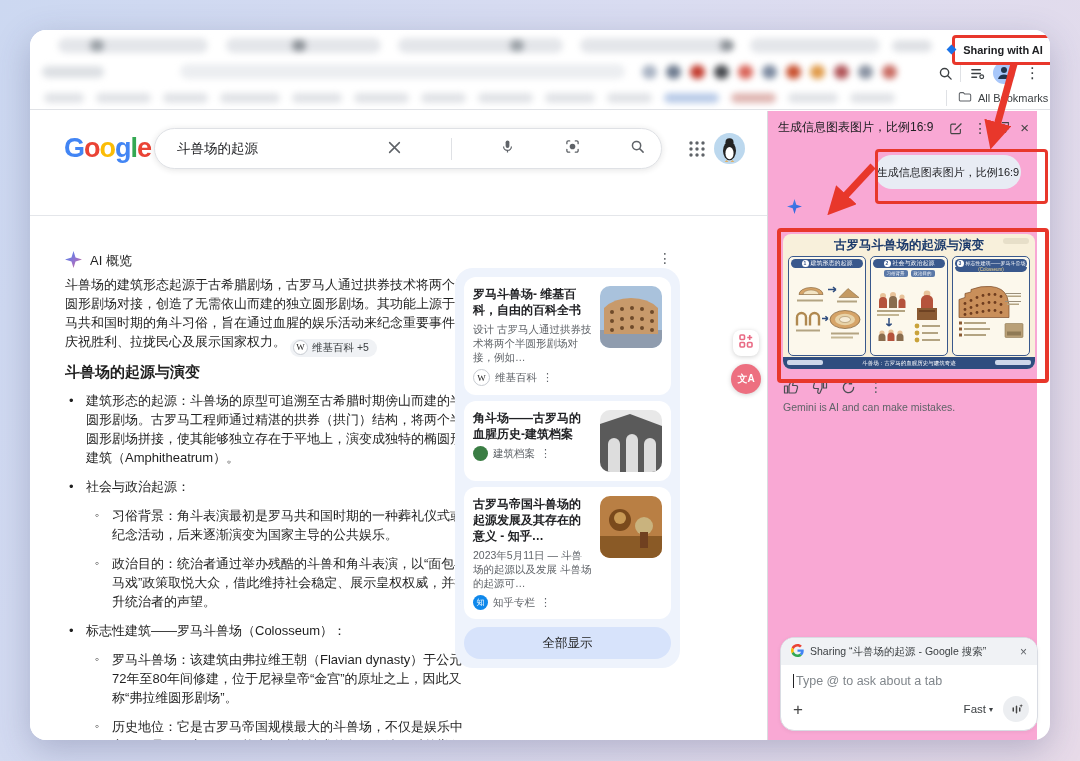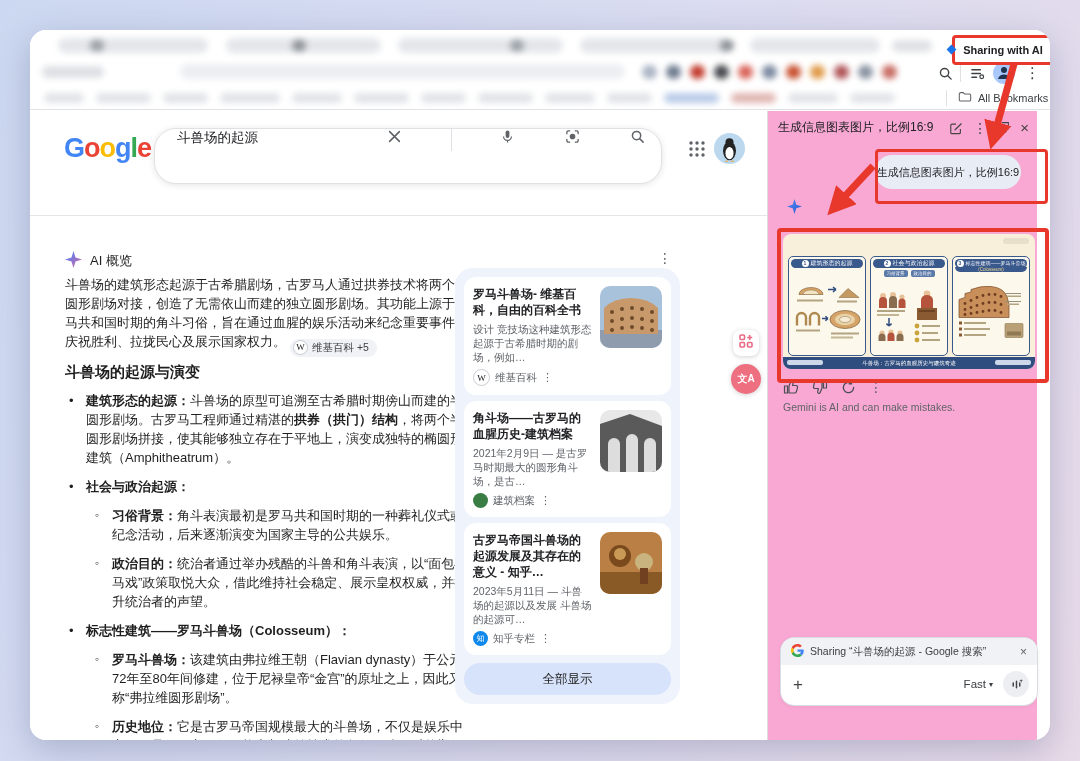--- a/index.html
+++ b/index.html
@@ -17,39 +17,39 @@
   .chrome{position:absolute;left:0;top:0;right:0;height:80px;background:#fff;}
   .browse-box{position:absolute;left:922px;top:5px;width:96px;height:24px;border:3px solid #e8372b;
               background:#fff;border-radius:4px;display:flex;align-items:center;justify-content:center;
               font-size:11px;font-weight:bold;color:#202124;z-index:30;}
   .browse-diamond{position:absolute;left:-7px;top:8px;width:7px;height:7px;background:#1a73e8;transform:rotate(45deg);}
   .chrome-ic{position:absolute;color:#3c4043;}
   .allbm{position:absolute;left:928px;top:60px;display:flex;align-items:center;gap:6px;font-size:11px;color:#3c4043;}
   
   .main{position:absolute;left:0;top:81px;width:737px;bottom:0;background:#fff;overflow:hidden;}
   .glogo{position:absolute;left:34px;top:22px;font-size:27px;font-weight:bold;letter-spacing:-1px;}
-  .spill{position:absolute;left:124px;top:17px;width:508px;height:56px;border:1px solid #dfe1e5;border-radius:22px;
-         box-shadow:0 1px 6px rgba(32,33,36,.12);display:flex;align-items:flex-start;padding:0 16px 0 22px;box-sizing:border-box;background:#fff;gap:36px;}
+  .spill{position:absolute;left:124px;top:17px;width:508px;height:41px;border:1px solid #dfe1e5;border-radius:22px;
+         box-shadow:0 1px 6px rgba(32,33,36,.12);display:flex;align-items:center;padding:0 16px 0 22px;box-sizing:border-box;background:#fff;gap:36px;}
   .spill .q{flex:1;font-size:13.5px;color:#202124;}
   .spill .sdiv{width:1px;height:22px;background:#dfe1e5;margin:0 12px;}
   .tabs{position:absolute;left:35px;top:80px;display:flex;gap:22px;font-size:12.5px;color:#5f6368;align-items:flex-end;height:24px;}
   .tab{position:relative;padding-bottom:7px;cursor:pointer;white-space:nowrap;}
   .tab.active{color:#202124;font-weight:bold;}
   .tab.active::after{content:"";position:absolute;left:0;right:0;bottom:0;height:3px;background:#202124;border-radius:2px 2px 0 0;}
   .tab .crt{font-size:8px;margin-left:2px;}
   .ovhead{position:absolute;left:35px;top:140px;display:flex;align-items:center;gap:8px;font-size:13px;color:#1f1f1f;}
   .ovpara{position:absolute;left:35px;top:164px;width:404px;font-size:13px;line-height:19px;color:#1f1f1f;}
   .chip{display:inline-flex;align-items:center;gap:4px;background:#f0f2f5;border-radius:10px;height:18px;
         padding:0 8px 0 3px;font-size:10.5px;color:#3c4043;vertical-align:-4px;margin-left:4px;}
   .wppl{width:13px;height:13px;border-radius:50%;background:#fff;border:1px solid #c7cbd1;display:flex;align-items:center;
         justify-content:center;font-family:"Liberation Serif",serif;font-size:9px;color:#222;}
   .ovtitle{position:absolute;left:35px;top:252px;font-size:15px;font-weight:bold;color:#1f1f1f;}
   .ovlist{position:absolute;left:35px;top:280px;width:404px;font-size:13px;line-height:19px;color:#1f1f1f;}
   .li{position:relative;margin-bottom:10px;}
-  .li .txt b{font-weight:bold;}
+  .li .txt b{font-weight:normal;}
   .l1{padding-left:21px;}
   .l1 .mk{position:absolute;left:4px;top:0;}
   .l2{margin-left:28px;padding-left:19px;}
   .l2 .mk{position:absolute;left:2px;top:0;font-size:12px;}
   
   .cards{position:absolute;left:425px;top:157px;width:225px;background:#eef3fc;border-radius:18px;padding:9px;box-sizing:border-box;}
   .card{background:#fff;border-radius:12px;padding:9px;display:flex;gap:8px;margin-bottom:6px;cursor:pointer;}
   .card .ctxt{flex:1;min-width:0;}
   .card .ct{font-size:12px;font-weight:bold;color:#202124;line-height:16px;margin-bottom:4px;}
   .card .cs{font-size:10.5px;color:#5f6368;line-height:14px;margin-bottom:5px;}
@@ -284,21 +284,21 @@
         <div class="li l2"><span class="mk">◦</span><span class="txt"><b>政治目的：</b><span>统治者通过举办残酷的斗兽和角斗表演，以“面包与马戏”政策取悦大众，借此维持社会稳定、展示皇权权威，并提升统治者的声望。</span></span></div>
         <div class="li l1"><span class="mk">•</span><span class="txt"><b>标志性建筑——罗马斗兽场（Colosseum）：</b></span></div>
         <div class="li l2"><span class="mk">◦</span><span class="txt"><b>罗马斗兽场：</b><span>该建筑由弗拉维王朝（Flavian dynasty）于公元72年至80年间修建，位于尼禄皇帝“金宫”的原址之上，因此又称“弗拉维圆形剧场”。</span></span></div>
         <div class="li l2"><span class="mk">◦</span><span class="txt"><b>历史地位：</b><span>它是古罗马帝国规模最大的斗兽场，不仅是娱乐中心，更是罗马帝国征服能力与建筑技术的象征。竣工时曾举行长达100天的庆祝表演，其科学的入场与疏散设计深刻影响了现代体育场馆的建筑</span></span></div>
       </div>
 
       <div class="cards">
         <div class="card">
           <div class="ctxt">
             <div class="ct">罗马斗兽场- 维基百科，自由的百科全书</div>
-            <div class="cs">设计 竞技场这种建筑形态起源于古希腊时期的剧场，例如…</div>
+            <div class="cs">设计 古罗马人通过拱券技术将两个半圆形剧场对接，例如…</div>
             <div class="src">
                 <span class="fav" style="background:#fff;border:1px solid #c7cbd1;font-family:'Liberation Serif',serif;font-size:9px;color:#222;">W</span>
                 <span>维基百科</span>
                 <span class="kebab" style="font-size:11px;">⋮</span>
               </div>
           </div>
           <div class="thumb">
             <svg width="62" height="62" viewBox="0 0 62 62">
                 <rect width="62" height="62" fill="#a9c2dc"></rect>
                 <rect y="44" width="62" height="18" fill="#8f9cae"></rect>
@@ -319,21 +319,20 @@
                   <circle cx="32" cy="41" r="2"></circle>
                   <circle cx="42" cy="42" r="2"></circle>
                   <circle cx="52" cy="44" r="2"></circle>
                 </g>
               </svg>
           </div>
         </div>
         <div class="card">
           <div class="ctxt">
             <div class="ct">角斗场——古罗马的血腥历史-建筑档案</div>
-            <div class="cs">2021年2月9日 — 是古罗马时期最大的圆形角斗场，是古…</div>
             <div class="src">
                 <span class="fav" style="background:#3a7d44;"></span>
                 <span>建筑档案</span>
                 <span class="kebab" style="font-size:11px;">⋮</span>
               </div>
           </div>
           <div class="thumb">
             <svg width="62" height="62" viewBox="0 0 62 62">
                 <rect width="62" height="62" fill="#e8e8e8"></rect>
                 <path d="M0 62V14l30-10 32 12v46z" fill="#5a5a5a"></path>
@@ -417,20 +416,21 @@
                 <stop offset="0" stop-color="#4e86ec"></stop>
                 <stop offset="1" stop-color="#2b5fd9"></stop>
               </linearGradient>
             </defs>
             <path d="M8 0l1.9 6.1L16 8l-6.1 1.9L8 16 6.1 9.9 0 8l6.1-1.9z" fill="url(#sg2)"></path>
           </svg>
       </span>
 
       <div class="info-img">
         <div class="ig-pill"></div>
+        <div class="ig-title">古罗马斗兽场的起源与演变</div>
         <div class="ig-cols">
           <div class="ig-col">
             <div class="ig-h">
                 <span class="n">1</span>
                 <span>建筑形态的起源</span>
               </div>
             <div class="ig-art">
               <svg width="100%" height="100%" viewBox="0 0 72 62" preserveAspectRatio="xMidYMid meet">
                 <path d="M8 15a12 7 0 0 1 24 0z" fill="#d6a468" stroke="#7a5a33" stroke-width=".6"></path>
                 <path d="M12 15a8 4.5 0 0 1 16 0z" fill="#f3e4c3" stroke="#7a5a33" stroke-width=".4"></path>
@@ -578,20 +578,24 @@
             <svg width="13" height="13" viewBox="0 0 48 48">
                 <path fill="#EA4335" d="M24 9.5c3.54 0 6.71 1.22 9.21 3.6l6.85-6.85C35.9 2.38 30.47 0 24 0 14.62 0 6.51 5.38 2.56 13.22l7.98 6.19C12.43 13.72 17.74 9.5 24 9.5z"></path>
                 <path fill="#4285F4" d="M46.98 24.55c0-1.57-.15-3.09-.38-4.55H24v9.02h12.94c-.58 2.96-2.26 5.48-4.78 7.18l7.73 6c4.51-4.18 7.09-10.36 7.09-17.65z"></path>
                 <path fill="#FBBC05" d="M10.53 28.59c-.48-1.45-.76-2.99-.76-4.59s.27-3.14.76-4.59l-7.98-6.19C.92 16.46 0 20.12 0 24c0 3.88.92 7.54 2.56 10.78l7.97-6.19z"></path>
                 <path fill="#34A853" d="M24 48c6.48 0 11.93-2.13 15.89-5.81l-7.73-6c-2.15 1.45-4.92 2.3-8.16 2.3-6.26 0-11.57-4.22-13.47-9.91l-7.98 6.19C6.51 42.62 14.62 48 24 48z"></path>
               </svg>
           </span>
           <span class="ctext">Sharing “斗兽场的起源 - Google 搜索”</span>
           <span class="x">×</span>
         </div>
+        <div class="cinput">
+          <span class="cursorbar"></span>
+          <span class="cph">Type @ to ask about a tab</span>
+        </div>
         <div class="cbottom">
           <span class="cplus">+</span>
           <span class="cspeed">
               <span>Fast</span>
               <span style="font-size:8px;">▾</span>
             </span>
           <span class="cvoice">
             <svg width="13" height="13" viewBox="0 0 14 14">
                 <g stroke="#444" stroke-width="1.6" stroke-linecap="round">
                   <path d="M3.5 5.5v3M7 3.5v7M10.5 5.5v3"></path>

